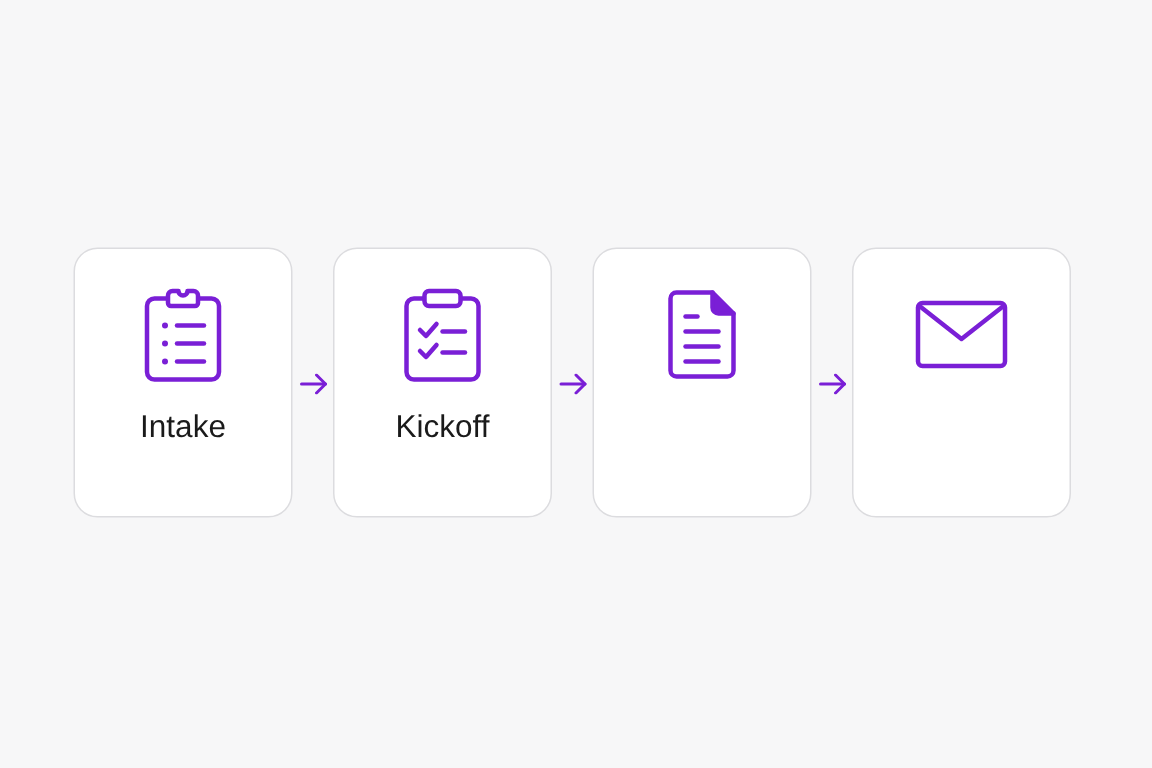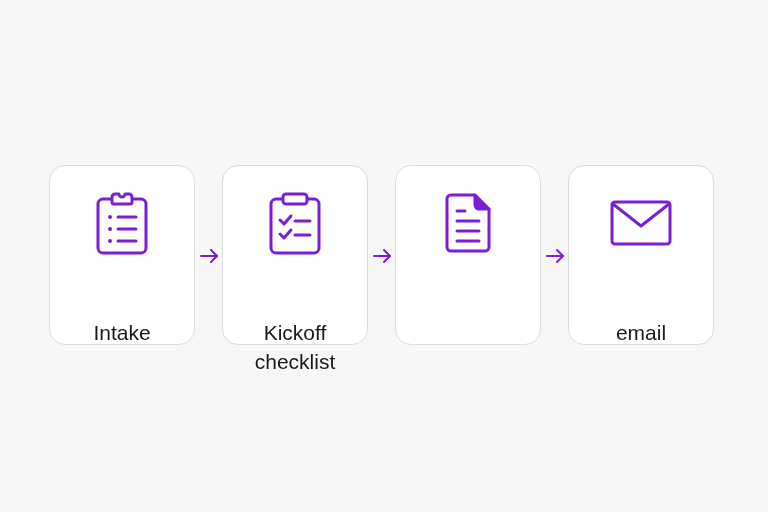--- a/index.html
+++ b/index.html
@@ -46,21 +46,20 @@
   }
   .card .label {
     position: absolute;
     top: 104px;
     left: 0;
     right: 0;
     text-align: center;
     font-size: 21px;
     line-height: 29px;
     color: #1a1a1a;
-    margin-top: 48px;
   }
   .arrow {
     width: 27px;
     height: 180px;
     display: flex;
     align-items: center;
     justify-content: center;
   }
   .arrow svg { margin-top: 2px; }
 </style>
@@ -100,21 +99,20 @@
         <rect x="6" y="9" width="48" height="54" rx="5"></rect>
         <rect x="18" y="4" width="24" height="10" rx="3" fill="#fff"></rect>
         <polyline points="15,30 19,34 26,26"></polyline>
         <line x1="30" y1="31" x2="45" y2="31"></line>
         <polyline points="15,44 19,48 26,40"></polyline>
         <line x1="30" y1="45" x2="45" y2="45"></line>
       </svg>
     </div>
     <div class="label">
       <div>Kickoff</div>
-      <div>checklist</div>
     </div>
   </div>
 
   <div class="arrow">
     <svg width="20" height="14" viewBox="0 0 20 14" fill="none" stroke="#7a1fd6" stroke-width="2" stroke-linecap="round" stroke-linejoin="round">
       <line x1="2" y1="7" x2="18" y2="7"></line>
       <polyline points="12,1 18,7 12,13"></polyline>
     </svg>
   </div>
 
@@ -139,17 +137,16 @@
   </div>
 
   <div class="card">
     <div class="icon">
       <svg width="64" height="48" viewBox="0 0 64 48" fill="none" stroke="#7a1fd6" stroke-width="3" stroke-linecap="round" stroke-linejoin="round">
         <rect x="3" y="3" width="58" height="42" rx="3"></rect>
         <polyline points="4,5 32,27 60,5"></polyline>
       </svg>
     </div>
     <div class="label">
-      <div>email</div>
     </div>
   </div>
 
 </div>
 
 </body></html>

